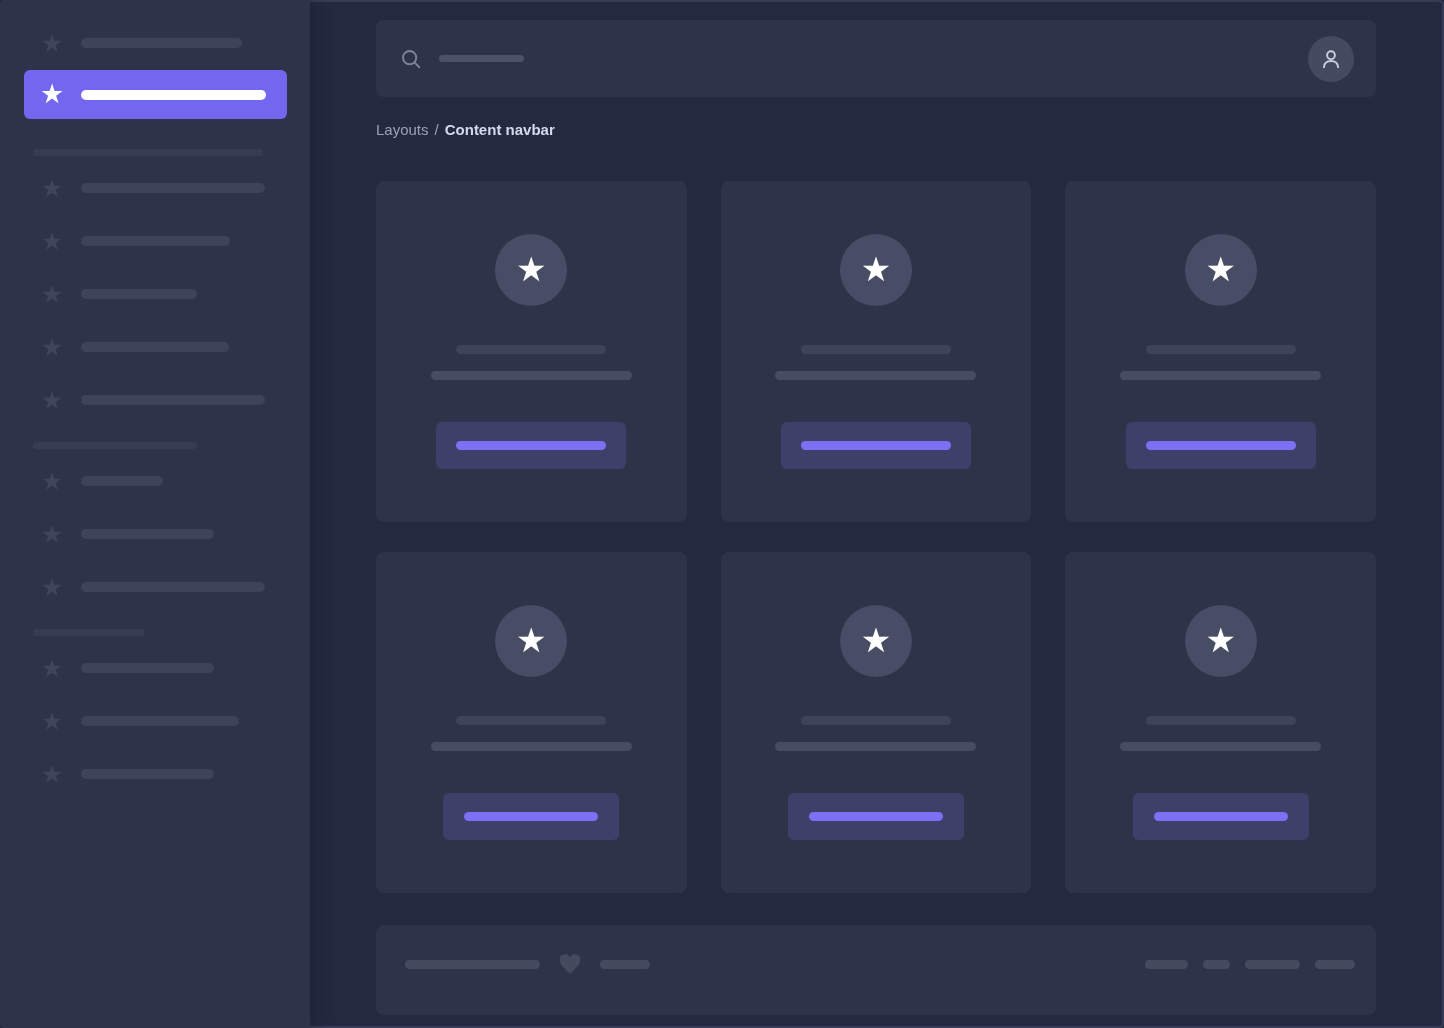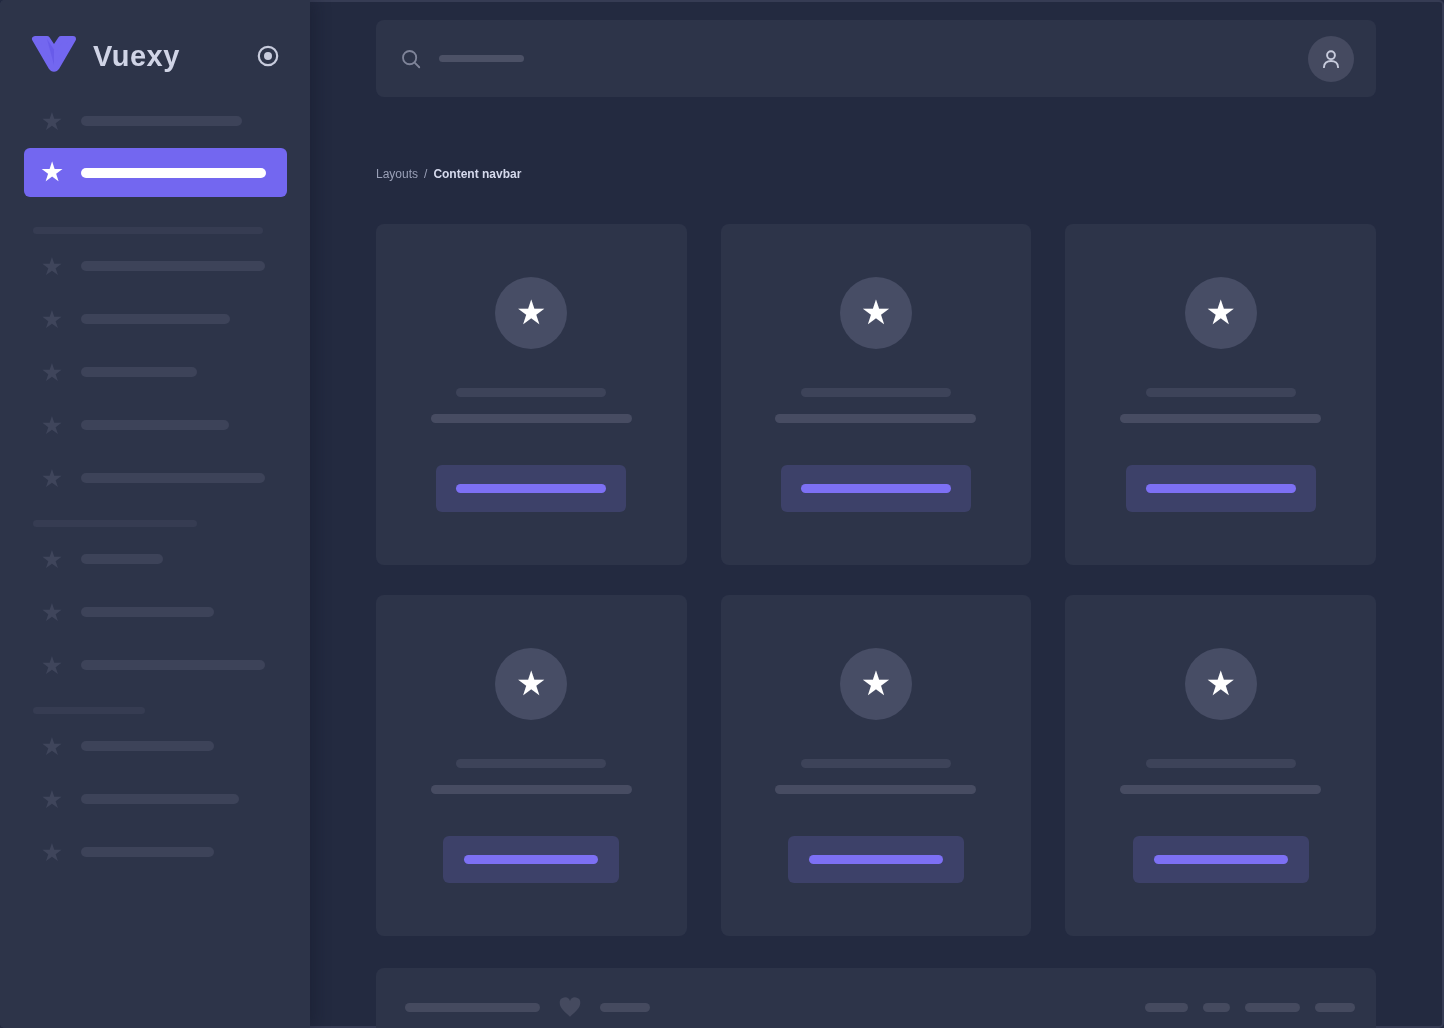--- a/index.html
+++ b/index.html
@@ -36,21 +36,21 @@
 
   
   .main{flex:1;padding:0 68px 0 66px;overflow:hidden}
   .navbar{margin-top:20px;height:77px;background:var(--panel);border-radius:8px;
     display:flex;align-items:center;padding:0 22px 0 24px}
   .search{display:flex;align-items:center;flex:1;cursor:text}
   .search .ph-bar{margin-left:17px;height:7px;background:#4c5166}
   .avatar{margin-left:auto;width:46px;height:46px;border-radius:50%;background:var(--avatar);
     display:flex;align-items:center;justify-content:center;cursor:pointer}
 
-  .breadcrumb{margin-top:70px;font-size:12px;color:var(--text-dim)}
+  .breadcrumb{margin-top:24px;font-size:15px;color:var(--text-dim)}
   .breadcrumb .sep{margin:0 6px}
   .breadcrumb .current{color:#d5d9ec;font-weight:700}
   .breadcrumb .parent{cursor:pointer}
 
   .grid{margin-top:43px;display:grid;grid-template-columns:repeat(3,1fr);gap:30px 34px}
   .card{background:var(--panel);border-radius:8px;height:341px;display:flex;
     flex-direction:column;align-items:center;padding-top:53px}
   .card-circle{width:72px;height:72px;border-radius:50%;background:var(--circle);
     display:flex;align-items:center;justify-content:center;margin-bottom:39px}
   .card-circle .star{color:#fff;font-size:34px;line-height:1;margin-top:-3px}
@@ -67,31 +67,20 @@
   .f-right{margin-left:auto;gap:15px}
   .footer .ph-bar{height:9px;background:#454a5f}
   .heart{display:flex;align-items:center}
 </style>
 </head>
 <body>
 
 <div class="screen">
 
   <aside class="sidebar">
-    <div class="side-header">
-      <svg class="logo" viewBox="0 0 52 44">
-        <path d="M7 5 L19 5 L26 15.5 L33 5 L45 5 L29 32.5 Q26 37 23 32.5 Z" fill="#7367f0" stroke="#7367f0" stroke-width="6" stroke-linejoin="round"></path>
-        <path d="M19 5 L26 15.5 L26 31 Z" fill="#5a4ee0" opacity="0.45"></path>
-      </svg>
-      <span class="app-title">Vuexy</span>
-      <svg class="pin" viewBox="0 0 24 24">
-        <circle cx="12" cy="12" r="9.2" fill="none" stroke="#c8ccdd" stroke-width="2.2"></circle>
-        <circle cx="12" cy="12" r="4" fill="#c8ccdd"></circle>
-      </svg>
-    </div>
     <ul class="side-menu">
         <li class="menu-item">
           <span class="menu-star">★</span>
           <span class="ph-bar" style="width: 161px;"></span>
         </li>
         <li class="menu-item active">
           <span class="menu-star">★</span>
           <span class="ph-bar" style="width: 185px;"></span>
         </li>
         <li class="menu-header">

